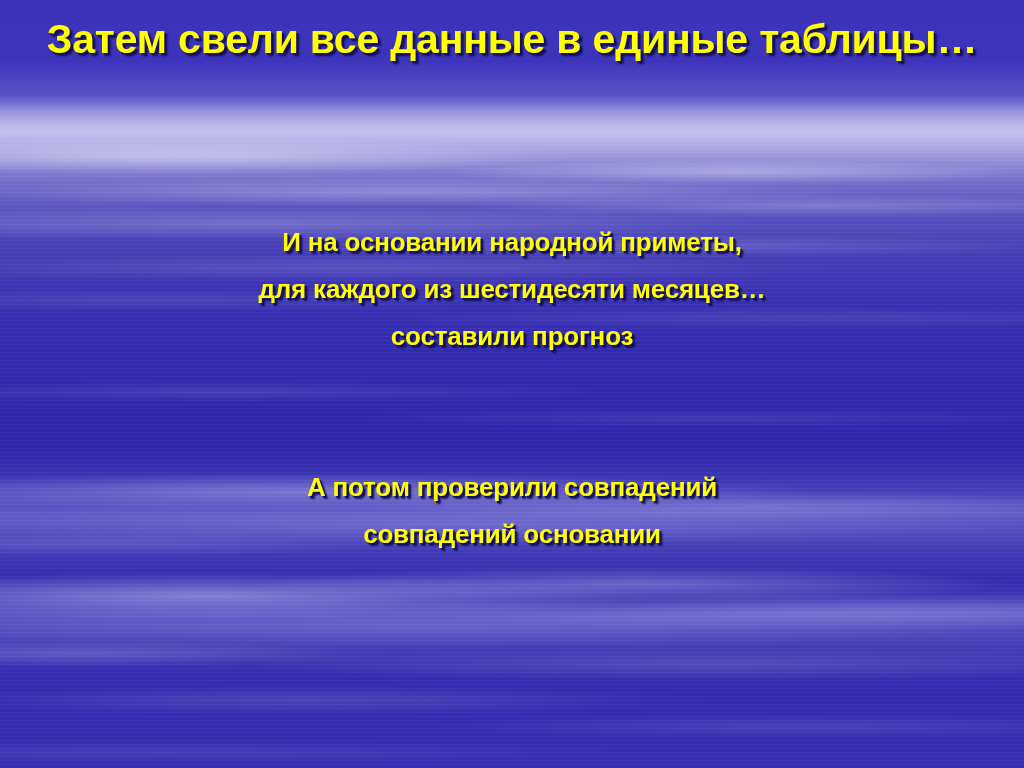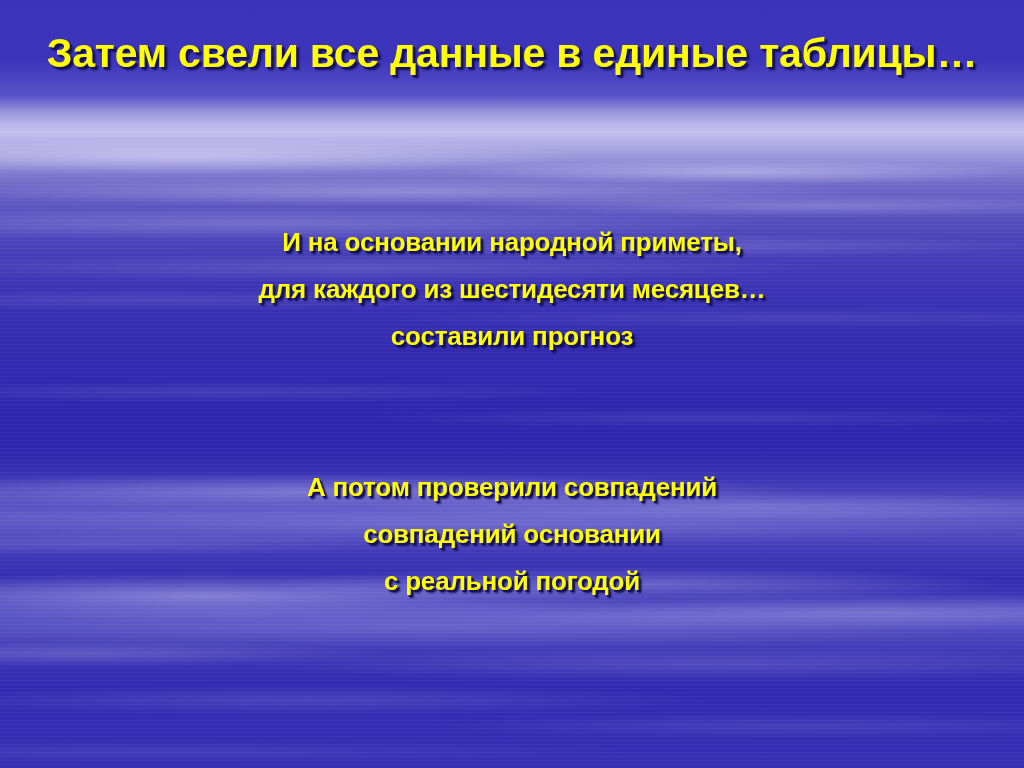--- a/index.html
+++ b/index.html
@@ -130,21 +130,21 @@
     letter-spacing: -0.2px;
     text-shadow:
       2px 2px 0 #151160,
       3px 3px 2px rgba(10,8,60,0.85);
     white-space: nowrap;
   }
 
   .title {
     position: absolute;
     left: 0;
-    top: 29px;
+    top: 15px;
     width: 1024px;
     font-size: 41px;
     line-height: 48px;
   }
 
   .block {
     position: absolute;
     left: 0;
     width: 1024px;
   }
@@ -173,17 +173,16 @@
 
     <div class="block block-2">
       <div class="yellow line">И на основании народной приметы,</div>
       <div class="yellow line">для каждого из шестидесяти месяцев…</div>
       <div class="yellow line">составили прогноз</div>
     </div>
 
     <div class="block block-3">
       <div class="yellow line">А потом проверили совпадений</div>
       <div class="yellow line">совпадений основании</div>
-      <div class="yellow line">с реальной погодой</div>
     </div>
 
   </div>
 </div>
 
 </body></html>

